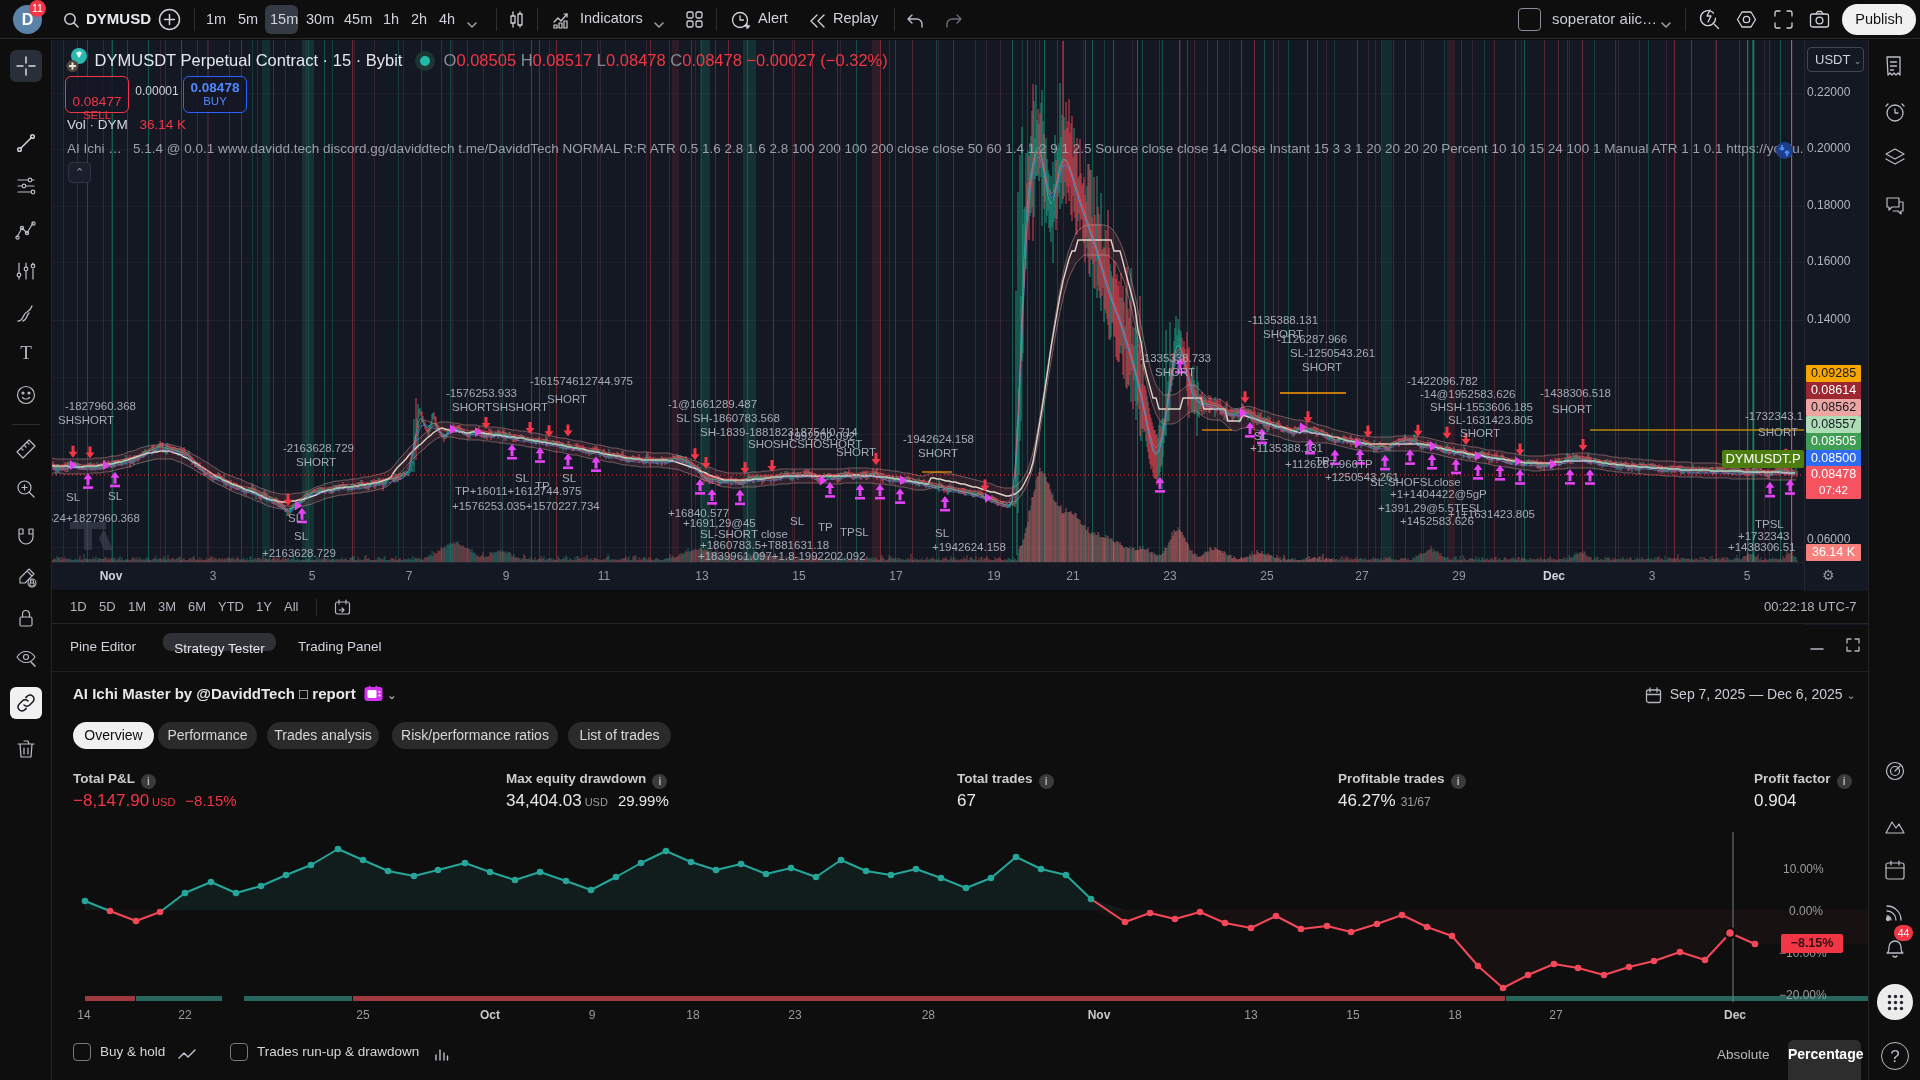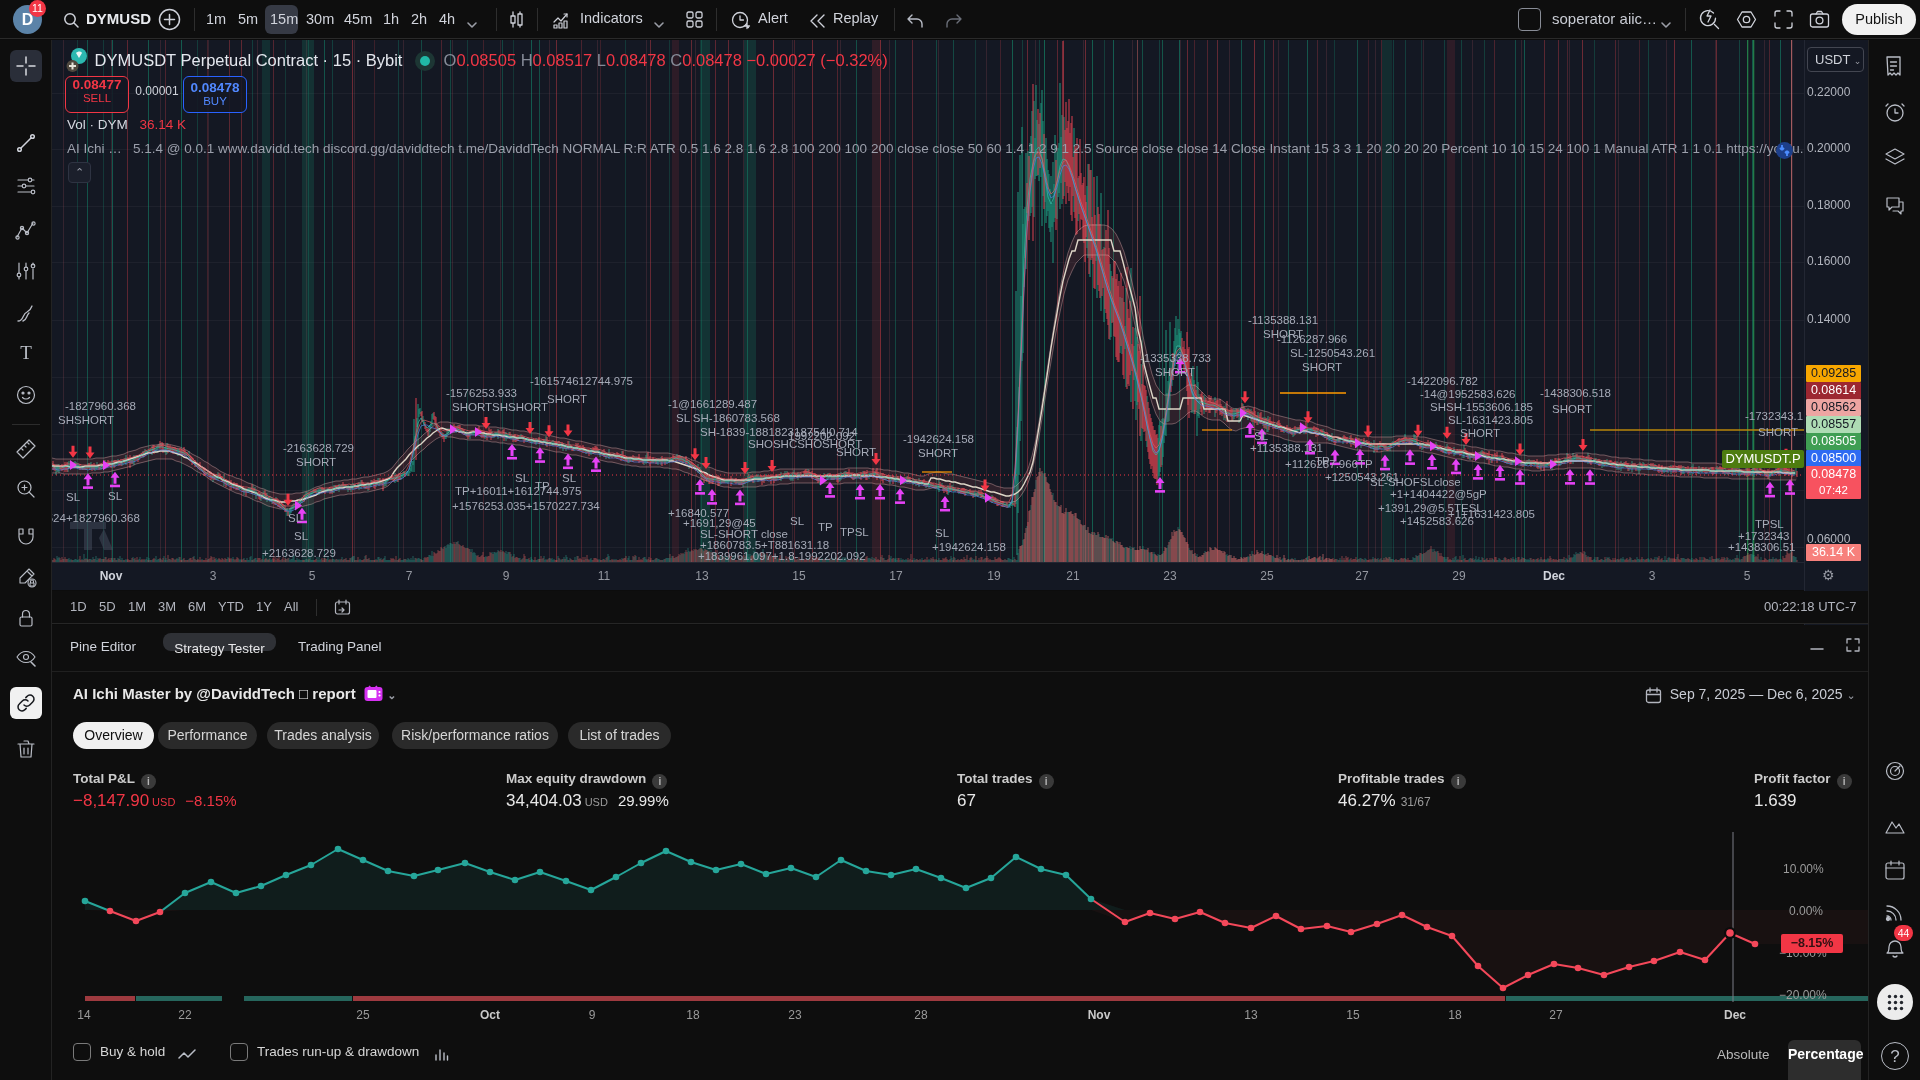--- a/index.html
+++ b/index.html
@@ -676,21 +676,21 @@
         <circle cx="6.5" cy="19" r="6" fill="#4f483e"></circle>
         <path d="M6.5 15.5v7M3 19h7" stroke="#e8e4da" stroke-width="2"></path>
       </svg>
  <span style="color:#e4e7ee">DYMUSDT Perpetual Contract · 15 · Bybit</span>
  <span style="display:inline-block;width:20px;height:20px;border-radius:50%;background:#1d3634;vertical-align:-5px;margin:0 4px 0 8px"><span style="display:block;width:10px;height:10px;border-radius:50%;background:#21b8a6;margin:5px auto"></span></span>
  <span class="gray">O</span><span class="red">0.08505</span> <span class="gray">H</span><span class="red">0.08517</span>
  <span class="gray">L</span><span class="red">0.08478</span> <span class="gray">C</span><span class="red">0.08478</span>
  <span class="red">−0.00027 (−0.32%)</span>
 </div>
 <div class="abs" style="left:65px;top:76px;width:64px;height:37px;border:1px solid #f23645;border-radius:6px;background:rgba(20,24,35,0.85);text-align:center">
- <div style="color:#f23645;font-size:13.5px;font-weight:bold;margin-top:0">0.08477</div>
+ <div style="color:#f23645;font-size:13.5px;font-weight:normal;margin-top:17px">0.08477</div>
  <div style="color:#f23645;font-size:11.5px">SELL</div>
     </div>
 <div class="abs" style="left:133px;top:84px;width:48px;text-align:center;font-size:12px;color:#cfd2da">0.00001</div>
 <div class="abs" style="left:183px;top:76px;width:64px;height:37px;border:1px solid #2962ff;border-radius:6px;background:rgba(20,24,35,0.85);text-align:center">
  <div style="color:#5188ff;font-size:13.5px;font-weight:bold;margin-top:3px">0.08478</div>
  <div style="color:#5188ff;font-size:11.5px">BUY</div>
     </div>
 <div class="legend" style="left:67px;top:117px;font-size:13.5px"><span style="color:#d5d8e0">Vol · DYM</span>
  <span class="red" style="margin-left:8px">36.14 K</span></div>
 <div class="legend" style="left:67px;top:141px;font-size:13.5px;color:#9b9fab;width:1760px;overflow:hidden">AI Ichi …&nbsp;&nbsp;&nbsp;5.1.4 @ 0.0.1 www.davidd.tech discord.gg/daviddtech t.me/DaviddTech NORMAL R:R ATR 0.5 1.6 2.8 1.6 2.8 100 200 100 200 close close 50 60 1.4 1.2 9 1 2.5 Source close close 14 Close Instant 15 3 3 1 20 20 20 20 Percent 10 10 15 24 100 1 Manual ATR 1 1 0.1 https://youtu.b</div>
@@ -790,21 +790,21 @@
 
 <div class="stat-l" style="left:21px;top:99px">Total P&amp;L<span class="info">i</span></div>
 <div class="stat-v" style="left:21px;top:119px;color:#f23645">−8,147.90<span style="font-size:11px;margin-left:3px">USD</span><span style="font-size:15px;margin-left:10px">−8.15%</span></div>
 <div class="stat-l" style="left:454px;top:99px">Max equity drawdown<span class="info">i</span></div>
 <div class="stat-v" style="left:454px;top:119px">34,404.03<span style="font-size:11px;color:#9b9b9b;margin-left:3px">USD</span><span style="font-size:15px;margin-left:10px">29.99%</span></div>
 <div class="stat-l" style="left:905px;top:99px">Total trades<span class="info">i</span></div>
 <div class="stat-v" style="left:905px;top:119px">67</div>
 <div class="stat-l" style="left:1286px;top:99px">Profitable trades<span class="info">i</span></div>
 <div class="stat-v" style="left:1286px;top:119px">46.27%<span style="font-size:12px;color:#9b9b9b;margin-left:5px">31/67</span></div>
 <div class="stat-l" style="left:1702px;top:99px">Profit factor<span class="info">i</span></div>
-<div class="stat-v" style="left:1702px;top:119px">1.639</div>
+<div class="stat-v" style="left:1702px;top:119px">0.904</div>
 
 </div>
 
 <div class="abs" style="left:73px;top:830px;width:1795px;height:178px">
       <svg id="eq" width="1795" height="178" viewBox="0 0 1795 178">
 <polygon points="12,80 12,71 37,80 63,80 87,80 112,63 138,52 163,63 188,56 213,45 238,35 265,19 290,30 315,41 341,46 365,40 392,33 417,42 442,50 467,42 493,51 518,60 543,47 568,33 593,21 618,32 643,40 668,34 693,44 718,38 743,47 768,30 793,41 818,45 843,39 868,48 893,58 918,48 943,27 968,39 993,45 1018,69 1052,80 1077,80 1102,80 1127,80 1152,80 1178,80 1203,80 1228,80 1254,80 1278,80 1304,80 1329,80 1354,80 1379,80 1405,80 1430,80 1455,80 1481,80 1505,80 1531,80 1556,80 1581,80 1607,80 1632,80 1657,80 1682,80 1682,80 1795,80" fill="rgba(38,166,154,0.10)"></polygon>
         <polygon points="12,80 12,80 37,81 63,91 87,82 112,80 138,80 163,80 188,80 213,80 238,80 265,80 290,80 315,80 341,80 365,80 392,80 417,80 442,80 467,80 493,80 518,80 543,80 568,80 593,80 618,80 643,80 668,80 693,80 718,80 743,80 768,80 793,80 818,80 843,80 868,80 893,80 918,80 943,80 968,80 993,80 1018,80 1052,92 1077,83 1102,89 1127,82 1152,93 1178,98 1203,86 1228,99 1254,96 1278,102 1304,94 1329,85 1354,97 1379,106 1405,136 1430,158 1455,145 1481,134 1505,138 1531,145 1556,137 1581,131 1607,122 1632,130 1657,103 1682,114 1682,114 1795,114 1795,80" fill="rgba(190,60,70,0.06)"></polygon>
 <rect x="12" y="166" width="50" height="5" fill="#9e3a3f"></rect>
         <rect x="63" y="166" width="86" height="5" fill="#26665d"></rect>
         <rect x="171" y="166" width="108" height="5" fill="#26665d"></rect>
@@ -953,21 +953,21 @@
 <div class="eyl" style="left:1779px;top:946px">−10.00%</div>
 <div class="eyl" style="left:1779px;top:988px">−20.00%</div>
 <div class="abs" style="left:1781px;top:934px;width:62px;height:19px;background:#f23645;border-radius:2px;color:#331013;font-size:12.5px;font-weight:bold;text-align:center;line-height:19px">−8.15%</div>
 <div class="exl" style="left:70px;width:28px;text-align:center;">14</div>
     <div class="exl" style="left:171px;width:28px;text-align:center;">22</div>
     <div class="exl" style="left:349px;width:28px;text-align:center;">25</div>
     <div class="exl" style="left:476px;width:28px;text-align:center;font-weight:bold;color:#c9c9c9;">Oct</div>
     <div class="exl" style="left:578px;width:28px;text-align:center;">9</div>
     <div class="exl" style="left:679px;width:28px;text-align:center;">18</div>
     <div class="exl" style="left:781px;width:28px;text-align:center;">23</div>
-    <div class="exl" style="left:907px;width:28px;text-align:center;">28</div>
+    <div class="exl" style="left:907px;width:28px;text-align:right;">28</div>
     <div class="exl" style="left:1085px;width:28px;text-align:center;font-weight:bold;color:#c9c9c9;">Nov</div>
     <div class="exl" style="left:1237px;width:28px;text-align:center;">13</div>
     <div class="exl" style="left:1339px;width:28px;text-align:center;">15</div>
     <div class="exl" style="left:1441px;width:28px;text-align:center;">18</div>
     <div class="exl" style="left:1542px;width:28px;text-align:center;">27</div>
     <div class="exl" style="left:1721px;width:28px;text-align:center;font-weight:bold;color:#c9c9c9;">Dec</div>
 <div class="abs" style="left:73px;top:1043px;width:18px;height:18px;border:1.6px solid #7a7a7a;border-radius:4px"></div>
 <div class="abs" style="left:100px;top:1044px;font-size:13.5px;color:#d6d6d6">Buy &amp; hold</div>
 <div class="abs" style="left:178px;top:1046px"><svg width="18" height="13" viewBox="0 0 18 13" fill="none" stroke="#b9bdc6" stroke-width="1.5" stroke-linecap="round" stroke-linejoin="round">
         <path d="M1 9l5-5 4 4 7-7"></path>

